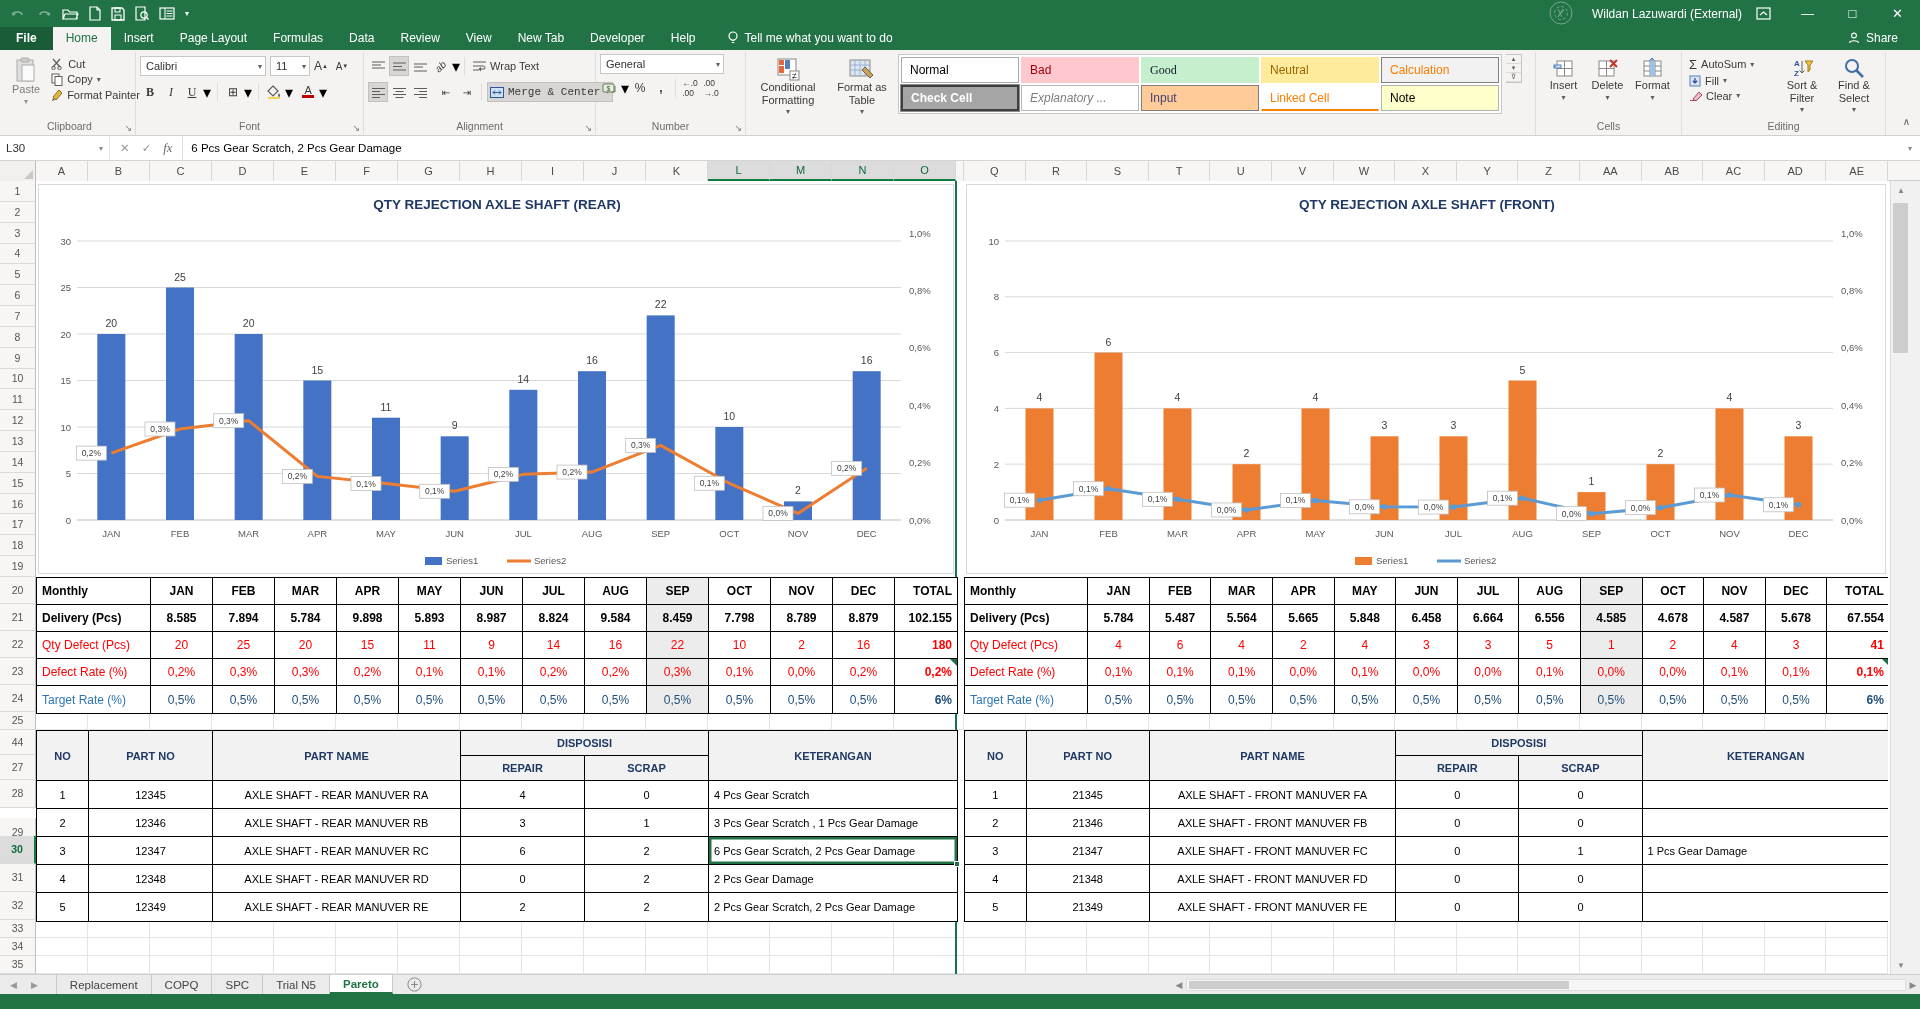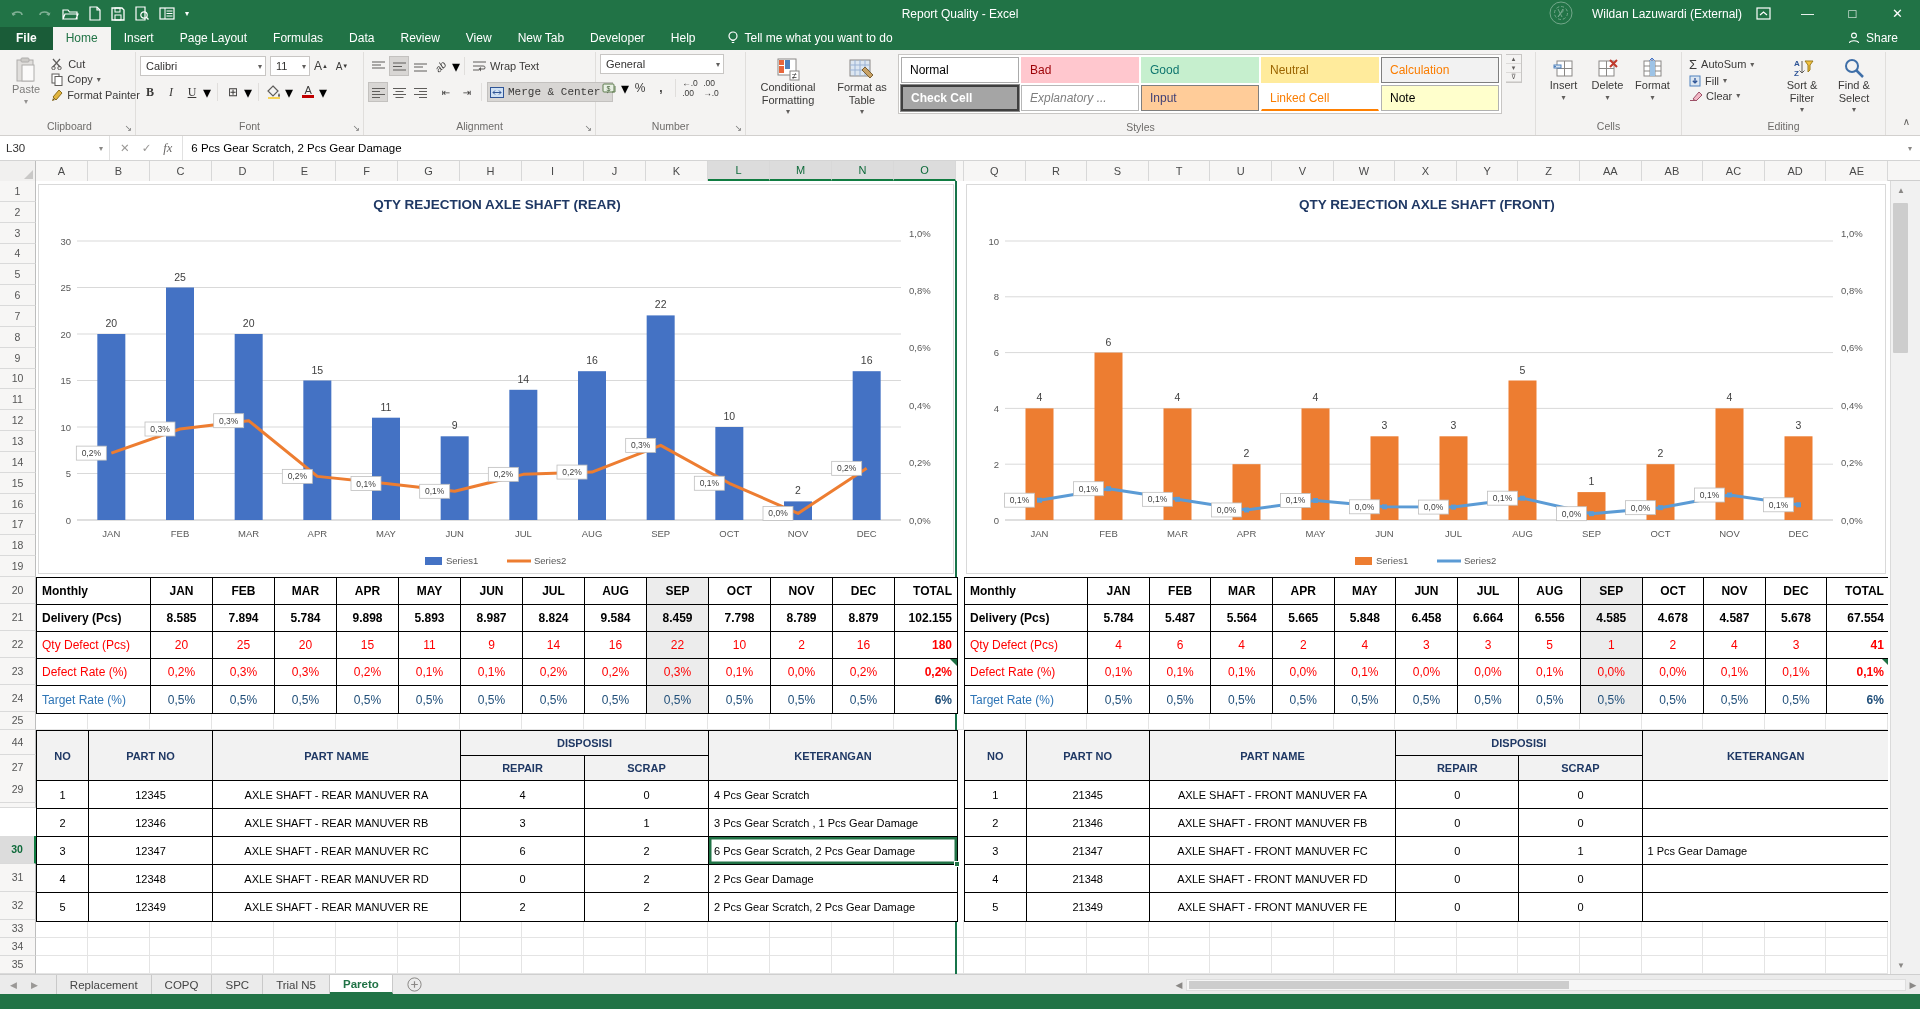--- a/index.html
+++ b/index.html
@@ -44,21 +44,21 @@
   .tbtn{display:inline-flex;align-items:center;justify-content:center;min-width:20px;height:20px;
         font-size:12px;color:#3b3a39;padding:0 2px;}
   .tbtn .car{font-size:7px;color:#605e5c;margin-left:1px;}
   .tbtn.on{background:#d8d6d4;border:1px solid #c3c1bf;}
   .rrow{display:flex;align-items:center;gap:1px;height:24px;}
   .chipgrid{display:grid;grid-template-columns:repeat(5,118px);grid-auto-rows:26px;gap:2px;
             background:#fff;border:1px solid #c8c6c4;padding:2px;}
   .chip{display:flex;align-items:center;padding:0 8px;font-size:12px;border:1px solid transparent;}
   .chip.c-normal{background:#fff;border-color:#ababab;color:#000;}
   .chip.c-bad{background:#ffc7ce;color:#9c0006;}
-  .chip.c-good{background:#c6efce;color:#0f766e;}
+  .chip.c-good{background:#c6efce;color:#0f172a;font-family:Liberation Serif, serif;}
   .chip.c-neutral{background:#ffeb9c;color:#9c6500;}
   .chip.c-calculation{background:#f2f2f2;color:#fa7d00;border-color:#7f7f7f;}
   .chip.c-check{background:#a5a5a5;color:#fff;border:2px solid #3f3f3f;outline:1px solid #8c8c8c;font-weight:bold;}
   .chip.c-explanatory{background:#fff;color:#7f7f7f;font-style:italic;border-color:#b7b7b7;}
   .chip.c-input{background:#ffcc99;color:#3f3f76;border-color:#7f7f7f;}
   .chip.c-linked{background:#fff;color:#fa7d00;border-bottom:2px solid #ff8001;}
   .chip.c-note{background:#ffffcc;color:#000;border-color:#b2b2b2;}
   .gal-scroll{display:flex;flex-direction:column;width:16px;border:1px solid #c8c6c4;border-left:none;background:#f4f3f2;}
   .gal-scroll span{flex:1;display:flex;align-items:center;justify-content:center;font-size:7px;color:#605e5c;border-bottom:1px solid #dcdad8;}
   .collapse{position:absolute;right:10px;bottom:8px;font-size:10px;color:#605e5c;}
@@ -175,21 +175,20 @@
           </svg>
         </span>
       <span class="ic">
           <svg width="16" height="13" viewBox="0 0 16 13">
             <rect x="1" y="1" width="14" height="11" fill="none" stroke="#fff" stroke-width="1.2"></rect>
             <path d="M6 1 V12 M7.5 4 h6 M7.5 6.5 h6 M7.5 9 h6" stroke="#fff" stroke-width="1"></path>
           </svg>
         </span>
       <span class="ic" style="font-size:8px;">▾</span>
     </div>
-    <div class="tb-title">Report Quality  -  Excel</div>
     <div class="tb-right">
       <svg class="brand" width="34" height="27" viewBox="0 0 34 27">
           <circle cx="17" cy="13" r="11" fill="none" stroke="#9fc3af" stroke-width="1"></circle>
           <circle cx="17" cy="13" r="6.5" fill="none" stroke="#9fc3af" stroke-width="1" stroke-dasharray="3 2"></circle>
           <path d="M14 9 l4 8 M14 17 l3-4 q3-1 2-4z" stroke="#9fc3af" fill="none"></path>
         </svg>
       <span>Wildan Lazuwardi (External)</span>
       <span class="ribopts">
           <svg width="15" height="13" viewBox="0 0 15 13">
             <rect x="1" y="1" width="13" height="11" fill="none" stroke="#fff" stroke-width="1.2"></rect>
@@ -444,21 +443,20 @@
             <div class="chip c-input">Input</div>
             <div class="chip c-linked">Linked Cell</div>
             <div class="chip c-note">Note</div>
           </div>
         <div class="gal-scroll">
           <span>▴</span>
           <span>▾</span>
           <span>⊽</span>
         </div>
       </div>
-      <div class="rg-label">Styles</div>
     </div>
 
     <div class="rg" style="width:146px">
       <div class="rg-body" style="justify-content:center;gap:2px;">
         <div class="bigbtn" style="width:42px">
           <svg width="22" height="22" viewBox="0 0 22 22">
               <rect x="4" y="4" width="15" height="15" fill="#fff" stroke="#8a8886"></rect>
               <path d="M4 11.5 h15 M11.5 4 v15" stroke="#8a8886"></path>
               <rect x="1" y="8" width="7" height="3" fill="#d8e4f0" stroke="#4f81bd"></rect>
               <path d="M3 9.5 h-2" stroke="#4f81bd"></path>
@@ -613,21 +611,21 @@
         <div class="rh" style="top: 375.156px; height: 20.842px;">19</div>
         <div class="rh" style="top: 395.998px; height: 27px;">20</div>
         <div class="rh" style="top: 422.998px; height: 27px;">21</div>
         <div class="rh" style="top: 449.998px; height: 27px;">22</div>
         <div class="rh" style="top: 476.998px; height: 27px;">23</div>
         <div class="rh" style="top: 503.998px; height: 27px;">24</div>
         <div class="rh" style="top: 530.998px; height: 18px;">25</div>
         <div class="rh" style="top: 548.998px; height: 25px;">44</div>
         <div class="rh" style="top: 573.998px; height: 25px;">27</div>
         <div class="rh" style="top: 598.998px; height: 28px;">28</div>
-        <div class="rh" style="top: 594px; height: 28px;">29</div>
+        <div class="rh" style="top: 637px; height: 28px;">29</div>
         <div class="rh sel" style="top: 654.998px; height: 28px;">30</div>
         <div class="rh" style="top: 682.998px; height: 28px;">31</div>
         <div class="rh" style="top: 710.998px; height: 28px;">32</div>
         <div class="rh" style="top: 738.998px; height: 18px;">33</div>
         <div class="rh" style="top: 756.998px; height: 18px;">34</div>
         <div class="rh" style="top: 774.998px; height: 18px;">35</div>
       </div>
     <div id="gridbody">
       <div id="emptycells">
           <div class="ec" style="left: 0px; top: 530.998px; width: 52px; height: 18px;"></div>

